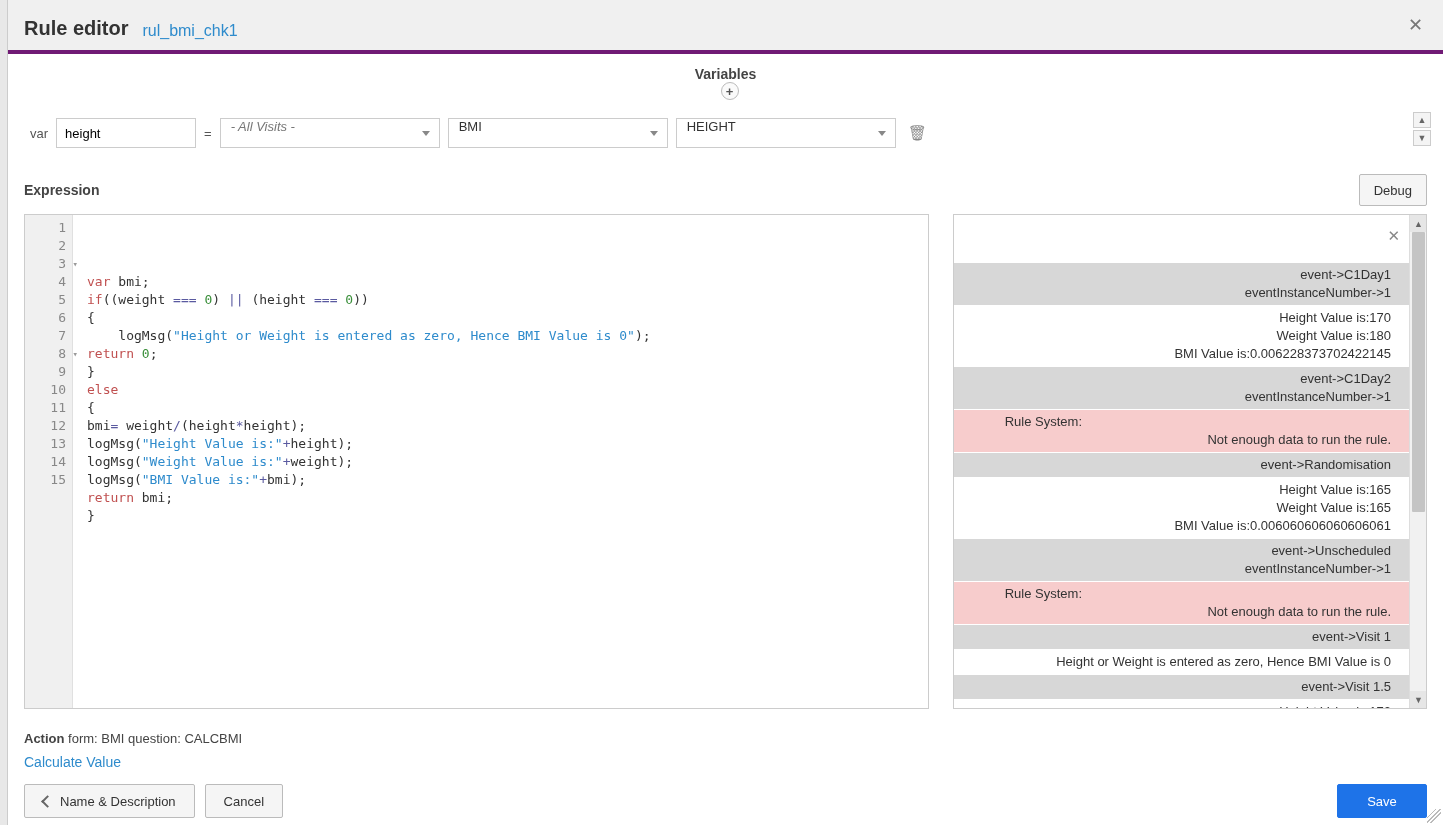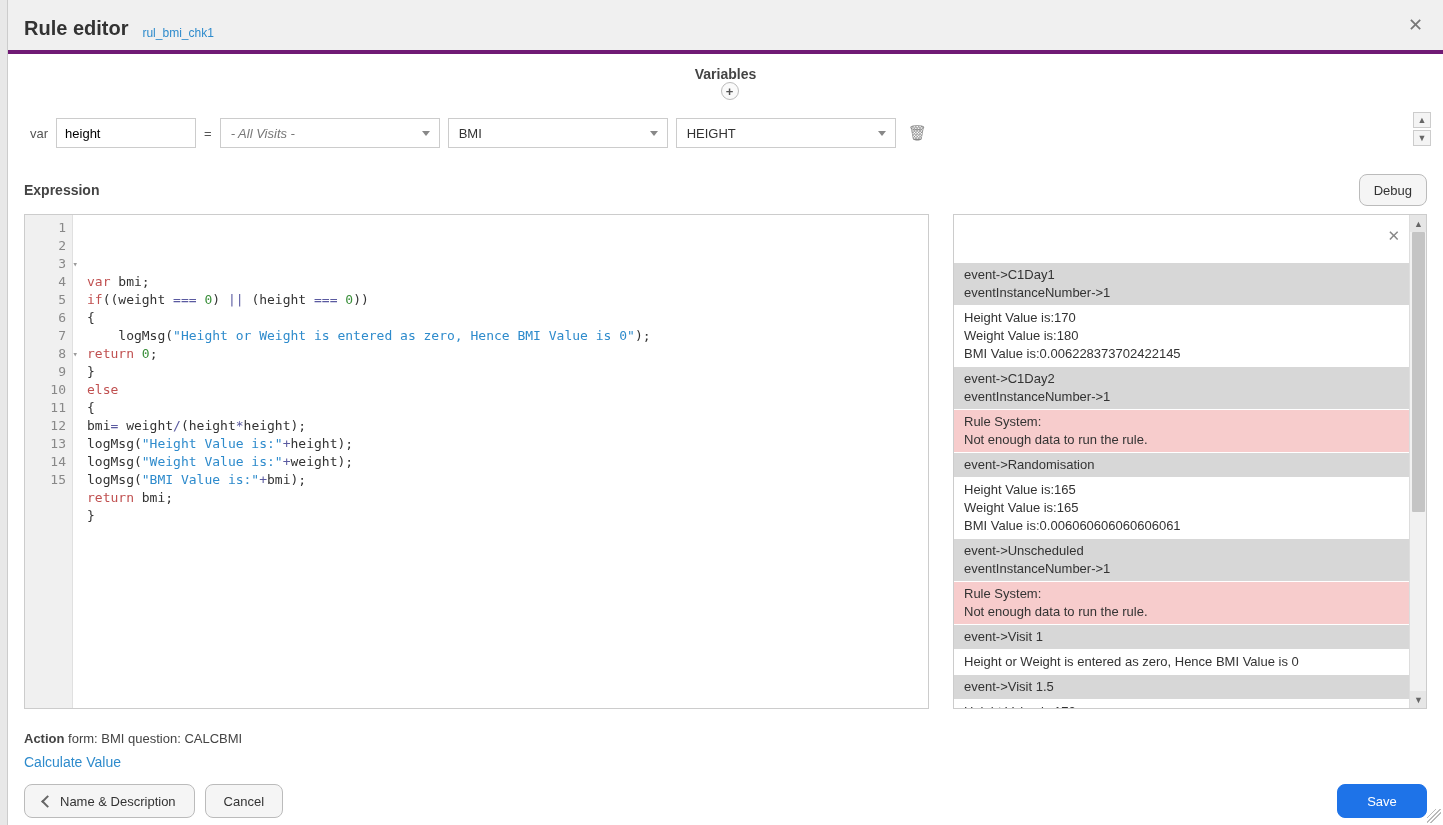--- a/index.html
+++ b/index.html
@@ -18,21 +18,21 @@
     background: #f0f0f0;
     border-bottom: 4px solid #701a75;
     padding: 10px 16px;
     display: flex;
     align-items: flex-end;
     margin-left:8px;
   }
   .header h1 {
     font-size: 20px; font-weight: 600; margin: 0 14px 0 0; color:#333;
   }
-  .header .rule-name { color: #2e8bcc; font-size: 12px; }
+  .header .rule-name { color: #2e8bcc; font-size: 16px; }
   .header .close {
     margin-left: auto; font-size: 18px; color: #777; cursor: pointer; padding:4px;
   }
   .body { padding: 12px 16px 8px 16px; margin-left:8px; }
   .section-label { font-weight: 600; font-size: 14px; color:#444; display:flex; align-items:center;flex-direction:column; }
   .add-btn {
     display:inline-flex; align-items:center; justify-content:center;
     width:18px; height:18px; border:1px solid #bbb; border-radius:50%;
     font-size:13px; margin-left:8px; color:#555; cursor:pointer; background:#fafafa;
   }
@@ -42,21 +42,21 @@
   }
   .var-row .lbl { color:#555; }
   .txt-input {
     height:30px; border:1px solid #ccc; padding:0 8px; font-size:13px;
     background:#fff;
   }
   .txt-input.name { width:140px; }
   .eq { color:#555; }
   .select {
     height:30px; border:1px solid #ccc; padding:0 28px 0 10px; font-size:13px;
-    background:#fff; color:#333; position:relative; display:flex; align-items:center;
+    background:#fff; color:#333; position:relative; display:flex; 
     cursor:pointer;
   }
   .select.italic { font-style: italic; color:#777; }
   .select::after {
     content:""; position:absolute; right:9px; top:50%; margin-top:-2px;
     border-left:4px solid transparent; border-right:4px solid transparent;
     border-top:5px solid #888;
   }
   .select.w1{width:220px;} .select.w2{width:220px;} .select.w3{width:220px;}
   .trash {
@@ -70,21 +70,21 @@
     width:18px; height:16px; border:1px solid #ccc; background:#f4f4f4;
     display:flex; align-items:center; justify-content:center; font-size:9px; color:#666;
     cursor:pointer;
   }
   .expr-row {
     display:flex; align-items:center; justify-content:space-between;
     margin-top:26px;
   }
   .btn {
     height:32px; border:1px solid #bbb; background:#f5f5f5; color:#333;
-    padding:0 14px; font-size:13px; cursor:pointer; border-radius:8px;
+    padding:0 14px; font-size:13px; cursor:pointer; border-radius:2px;
     display:inline-flex; align-items:center; gap:6px;
   }
   .btn.primary {
     background:#1e73e8; border-color:#1e73e8; color:#fff;
   }
   .main-cols {
     display:flex; gap:24px; margin-top:8px;
   }
   .editor {
     flex: 0 0 905px; height:495px; border:1px solid #ccc; background:#fff;
@@ -112,21 +112,21 @@
   .debug-panel {
     flex:1; height:495px; border:1px solid #ccc; position:relative; overflow:hidden;
     display:flex;
   }
   .debug-content{
     flex:1; overflow:hidden; font-size:13px; line-height:18px;
   }
   .debug-close{
     position:absolute; right:26px; top:12px; color:#888; font-size:15px; cursor:pointer; z-index:2;
   }
-  .dbg-row { padding:3px 10px; border-bottom:1px solid #fff; }
+  .dbg-row { padding:3px 18px; border-bottom:1px solid #fff;text-align:right; }
   .dbg-grey { background:#d7d7d7; }
   .dbg-white{ background:#fff; }
   .dbg-pink { background:#f7cccc; }
   .dbg-sys  { display:flex;flex-direction:column; }
   .dbg-sys .l{ width:110px; }
   .dbg-spacer{ height:48px; background:#fff; }
   .vscroll {
     width:17px; background:#f1f1f1; border-left:1px solid #ddd; position:relative;
   }
   .vscroll .arr{

